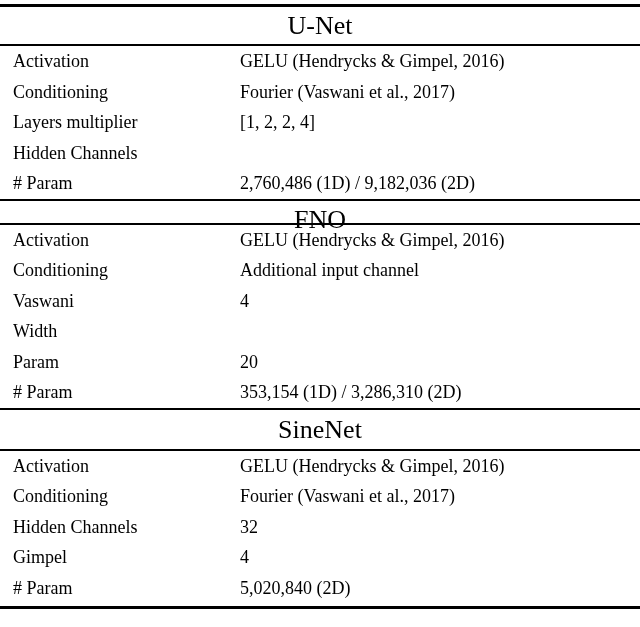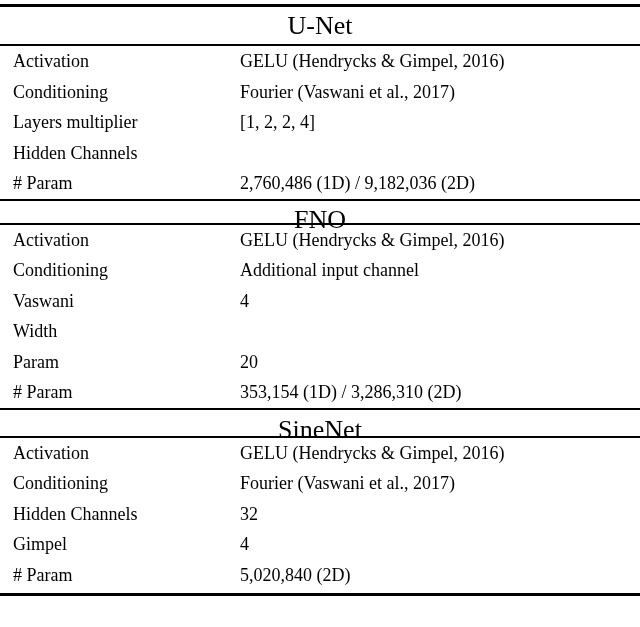--- a/index.html
+++ b/index.html
@@ -28,21 +28,21 @@
     height: 3px;
   }
   .section-header {
     text-align: center;
     font-size: 26px;
     height: 37px;
     line-height: 37px;
     white-space: nowrap;
   }
   .section-header.h2 { height: 22px; line-height: 38px; }
-  .section-header.h3 { height: 26px; line-height: 39px; }
+  .section-header.h3 { height: 39px; line-height: 39px; }
   .section-body { width: 100%; }
   .section-body.pad-bottom { padding-bottom: 3px; }
   .t-row {
     display: flex;
     align-items: baseline;
     font-size: 18px;
     line-height: 30.5px;
     height: 30.5px;
     white-space: nowrap;
   }

